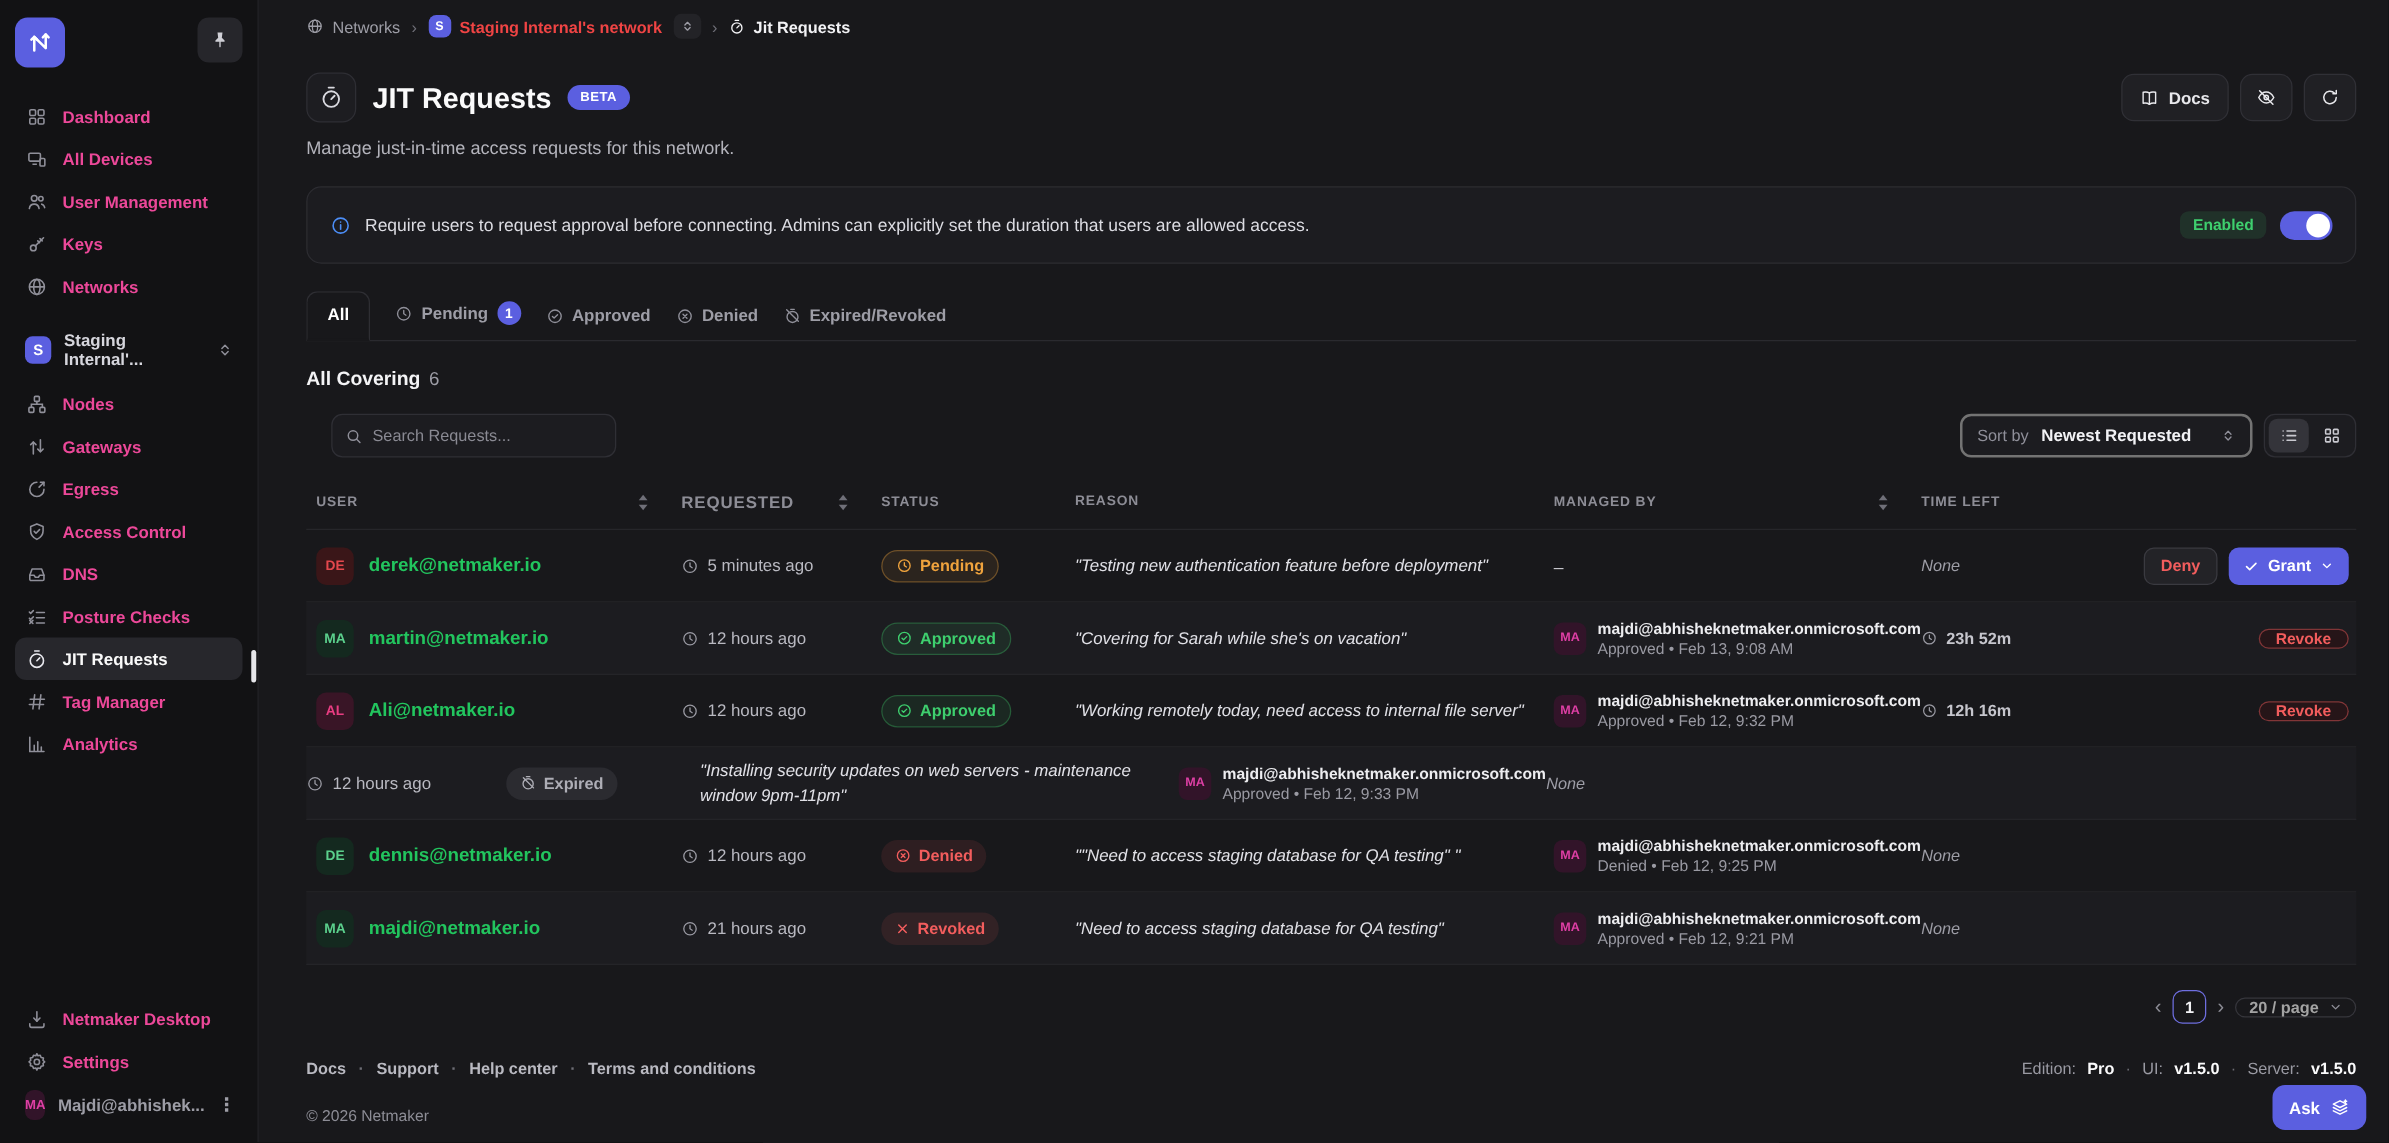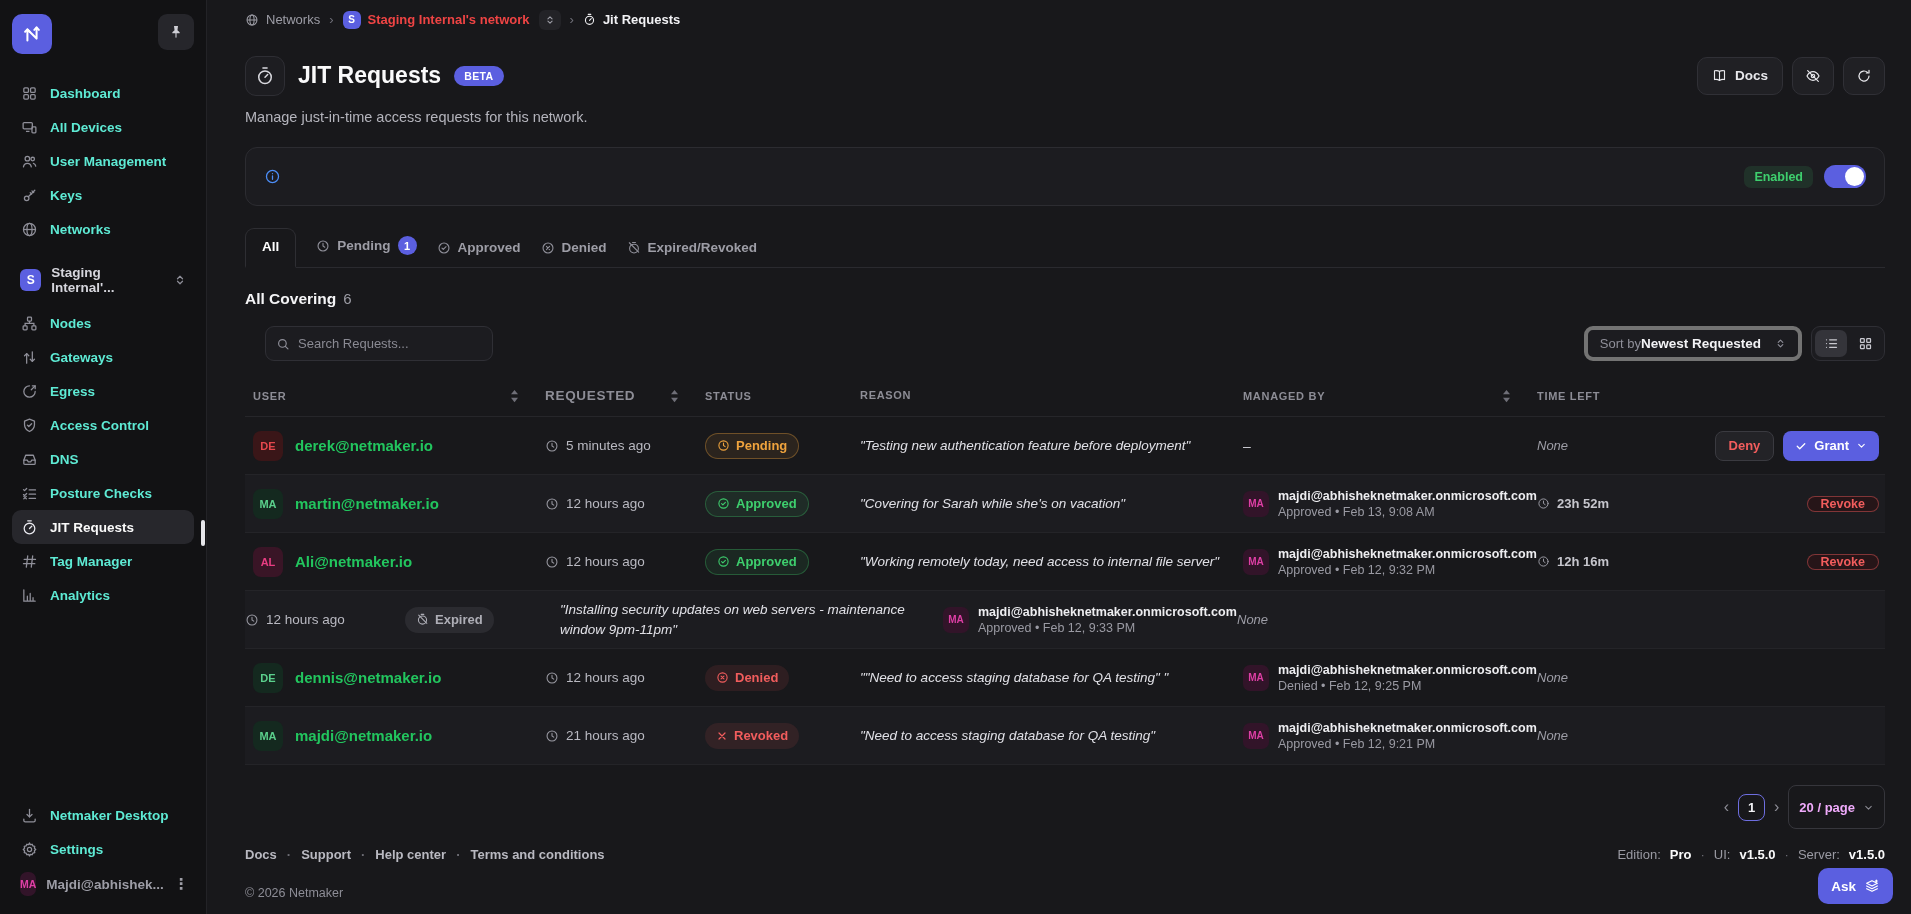--- a/index.html
+++ b/index.html
@@ -5,21 +5,21 @@
   * { margin:0; padding:0; box-sizing:border-box; }
   html,body { background:#0e0e10; }
   body { font-family:"Liberation Sans","DejaVu Sans",sans-serif; color:#ececf0; }
   .app { width:1911px; height:914px; display:flex; overflow:hidden; background:#18181b; position:relative; }
 
   
   .sidebar { width:207px; min-width:207px; background:#121214; border-right:1px solid #232327; display:flex; flex-direction:column; padding:14px 12px 12px; position:relative; }
   .sb-top { display:flex; justify-content:space-between; align-items:flex-start; margin-bottom:22px; }
   .logo { width:40px; height:40px; border-radius:10px; background:#5b5fe0; display:flex; align-items:center; justify-content:center; font-weight:700; font-size:20px; color:#fff; }
   .pin-btn { width:36px; height:36px; border-radius:9px; background:#26262b; display:flex; align-items:center; justify-content:center; color:#cfcfd6; cursor:pointer; }
-  .sb-item { display:flex; align-items:center; gap:12px; height:34px; padding:0 8px; border-radius:9px; color:#5eead4; font-size:13.5px; font-weight:600; cursor:pointer; }
+  .sb-item { display:flex; align-items:center; gap:12px; height:34px; padding:0 8px; border-radius:9px; color:#ec4899; font-size:13.5px; font-weight:600; cursor:pointer; }
   .sb-item .ic { width:18px; height:18px; display:flex; align-items:center; justify-content:center; color:#8f8f99; }
   .sb-item.active { background:#27272c; color:#fafafa; position:relative; }
   .sb-item.active .ic { color:#e8e8ee; }
   .net-select { display:flex; align-items:center; gap:10px; height:36px; padding:0 8px; border-radius:9px; color:#d6d6dd; font-size:13.5px; font-weight:600; cursor:pointer; margin:16px 0 8px; }
   .s-badge { width:22px; height:22px; border-radius:6px; background:#5b5fe0; color:#fff; font-size:12px; font-weight:700; display:flex; align-items:center; justify-content:center; }
   .updown { color:#8f8f99; margin-left:auto; }
   .sb-spacer { flex:1; }
   .scroll-thumb { position:absolute; right:1px; top:520px; width:4px; height:26px; border-radius:2px; background:#e6e6ea; }
   .sb-user { display:flex; align-items:center; gap:10px; height:36px; padding:0 8px; border-radius:9px; color:#9d9da6; font-size:13.5px; font-weight:600; cursor:pointer; }
   .avatar-sm { width:24px; height:24px; border-radius:7px; display:flex; align-items:center; justify-content:center; font-size:10.5px; font-weight:700; }
@@ -59,21 +59,21 @@
 
   .list-title-row { display:flex; align-items:baseline; gap:7px; margin-top:22px; }
   .list-title { font-size:15.5px; font-weight:700; color:#f4f4f6; }
   .list-count { color:#9d9da6; font-size:15px; }
 
   .controls { display:flex; align-items:center; margin-top:18px;padding-left:20px; }
   .search { width:228px; height:35px; border:1px solid #2f2f35; background:#1c1c20; border-radius:9px; display:flex; align-items:center; gap:8px; padding:0 10px; color:#8f8f99; }
   .search input { flex:1; background:transparent; border:none; outline:none; color:#e8e8ec; font-size:13px; font-family:inherit; }
   .search input::placeholder { color:#8a8a93; }
   .controls-right { margin-left:auto; display:flex; gap:9px; align-items:center; }
-  .sortbox { height:35px; border:4px solid #737373; background:#1c1c20; border-radius:9px; display:flex; align-items:center; padding:0 12px; cursor:pointer; }
+  .sortbox { height:35px; border:2px solid #737373; background:#1c1c20; border-radius:9px; display:flex; align-items:center; gap:10px; padding:0 12px; cursor:pointer; }
   .sort-label { color:#8f8f99; font-size:13px; }
   .sort-value { color:#f2f2f5; font-size:13.5px; font-weight:700; margin-right:14px; }
   .viewtoggle { height:35px; border:1px solid #2f2f35; background:#1c1c20; border-radius:9px; display:flex; align-items:center; padding:3px; gap:2px; }
   .vbtn { width:32px; height:27px; border-radius:7px; display:flex; align-items:center; justify-content:center; color:#c9c9d0; cursor:pointer; }
   .vbtn.active { background:#34343a; }
 
   
   .thead { display:flex; align-items:center; height:44px; margin-top:14px; color:#8d8d96; font-size:11px; font-weight:700; letter-spacing:.7px; border-bottom:1px solid #26262a; }
   .trow { display:flex; align-items:center; min-height:58px; border-bottom:1px solid #242428; }
   .trow:nth-child(even) { background:#1c1c20; }
@@ -108,21 +108,21 @@
   .m-email { font-size:12.5px; font-weight:700; color:#ededf0; white-space:nowrap; }
   .m-sub { font-size:12.5px; color:#9a9aa3; }
 
   .btn-deny { height:30px; padding:4px 13px; border-radius:8px; border:1px solid #3a3a40; background:#232327; color:#f25d5d; font-size:13px; font-weight:700; cursor:pointer; font-family:inherit; }
   .btn-grant { height:30px; padding:0 12px; border-radius:8px; border:none; background:#5b5fe0; color:#fff; font-size:13px; font-weight:700; display:inline-flex; align-items:center; gap:7px; cursor:pointer; font-family:inherit; }
   .btn-revoke { height:16px; padding:0 13px; border-radius:8px; border:1px solid rgba(242,93,93,.45); background:#261518; color:#f25d5d; font-size:12.5px; font-weight:700; cursor:pointer; font-family:inherit; }
 
   .pager { display:flex; justify-content:flex-end; align-items:center; gap:9px; margin-top:20px; color:#8d8d96; }
   .pg-arrow { font-size:16px; cursor:pointer; line-height:1; }
   .pg-num { width:27px; height:27px; border:1px solid #6e6ee0; border-radius:8px; color:#f2f2f5; font-size:13px; font-weight:600; display:flex; align-items:center; justify-content:center; cursor:pointer; }
-  .pg-size { height:44px; border:1px solid #36363c; border-radius:8px; display:flex; align-items:center; gap:8px; padding:0 10px; color:#f0abfc; font-size:13px; font-weight:600; cursor:pointer; }
+  .pg-size { height:16px; border:1px solid #36363c; border-radius:8px; display:flex; align-items:center; gap:8px; padding:0 10px; color:#a3a3a3; font-size:13px; font-weight:600; cursor:pointer; }
 
   .footer { margin-top:auto; padding:18px 0 14px; }
   .f-row { display:flex; align-items:center; }
   .f-links { display:flex; align-items:center; gap:10px; font-size:13px; font-weight:700; color:#b9b9c1; }
   .f-dot { color:#6d6d75; }
   .f-link { cursor:pointer; }
   .f-meta { margin-left:auto; display:flex; align-items:center; gap:9px; font-size:13px; color:#9a9aa3; }
   .f-meta b { color:#fafafb; }
   .f-copy { color:#8d8d96; font-size:12.5px; margin-top:24px; }
   .ask-btn { position:absolute; right:18px; bottom:10px; height:36px; padding:0 13px; background:#5b5fe0; border:none; border-radius:10px; color:#fff; font-size:13.5px; font-weight:700; display:flex; align-items:center; gap:8px; cursor:pointer; font-family:inherit; }
@@ -413,20 +413,21 @@
     <p class="subtitle">Manage just-in-time access requests for this network.</p>
 
     <div class="banner">
       <span style="color:#4c8ef7;display:flex;">
           <svg width="17" height="17" viewBox="0 0 24 24" fill="none" stroke="currentColor" stroke-width="1.8" stroke-linecap="round">
             <circle cx="12" cy="12" r="8.5"></circle>
             <path d="M12 8h.01"></path>
             <path d="M12 11.2V16"></path>
           </svg>
         </span>
+      <span class="banner-text">Require users to request approval before connecting. Admins can explicitly set the duration that users are allowed access.</span>
       <span class="banner-right">
         <span class="enabled-badge">Enabled</span>
         <span class="toggle">
             <span class="knob"></span>
           </span>
       </span>
     </div>
 
     <div class="tabs">
       <div class="tab active">

